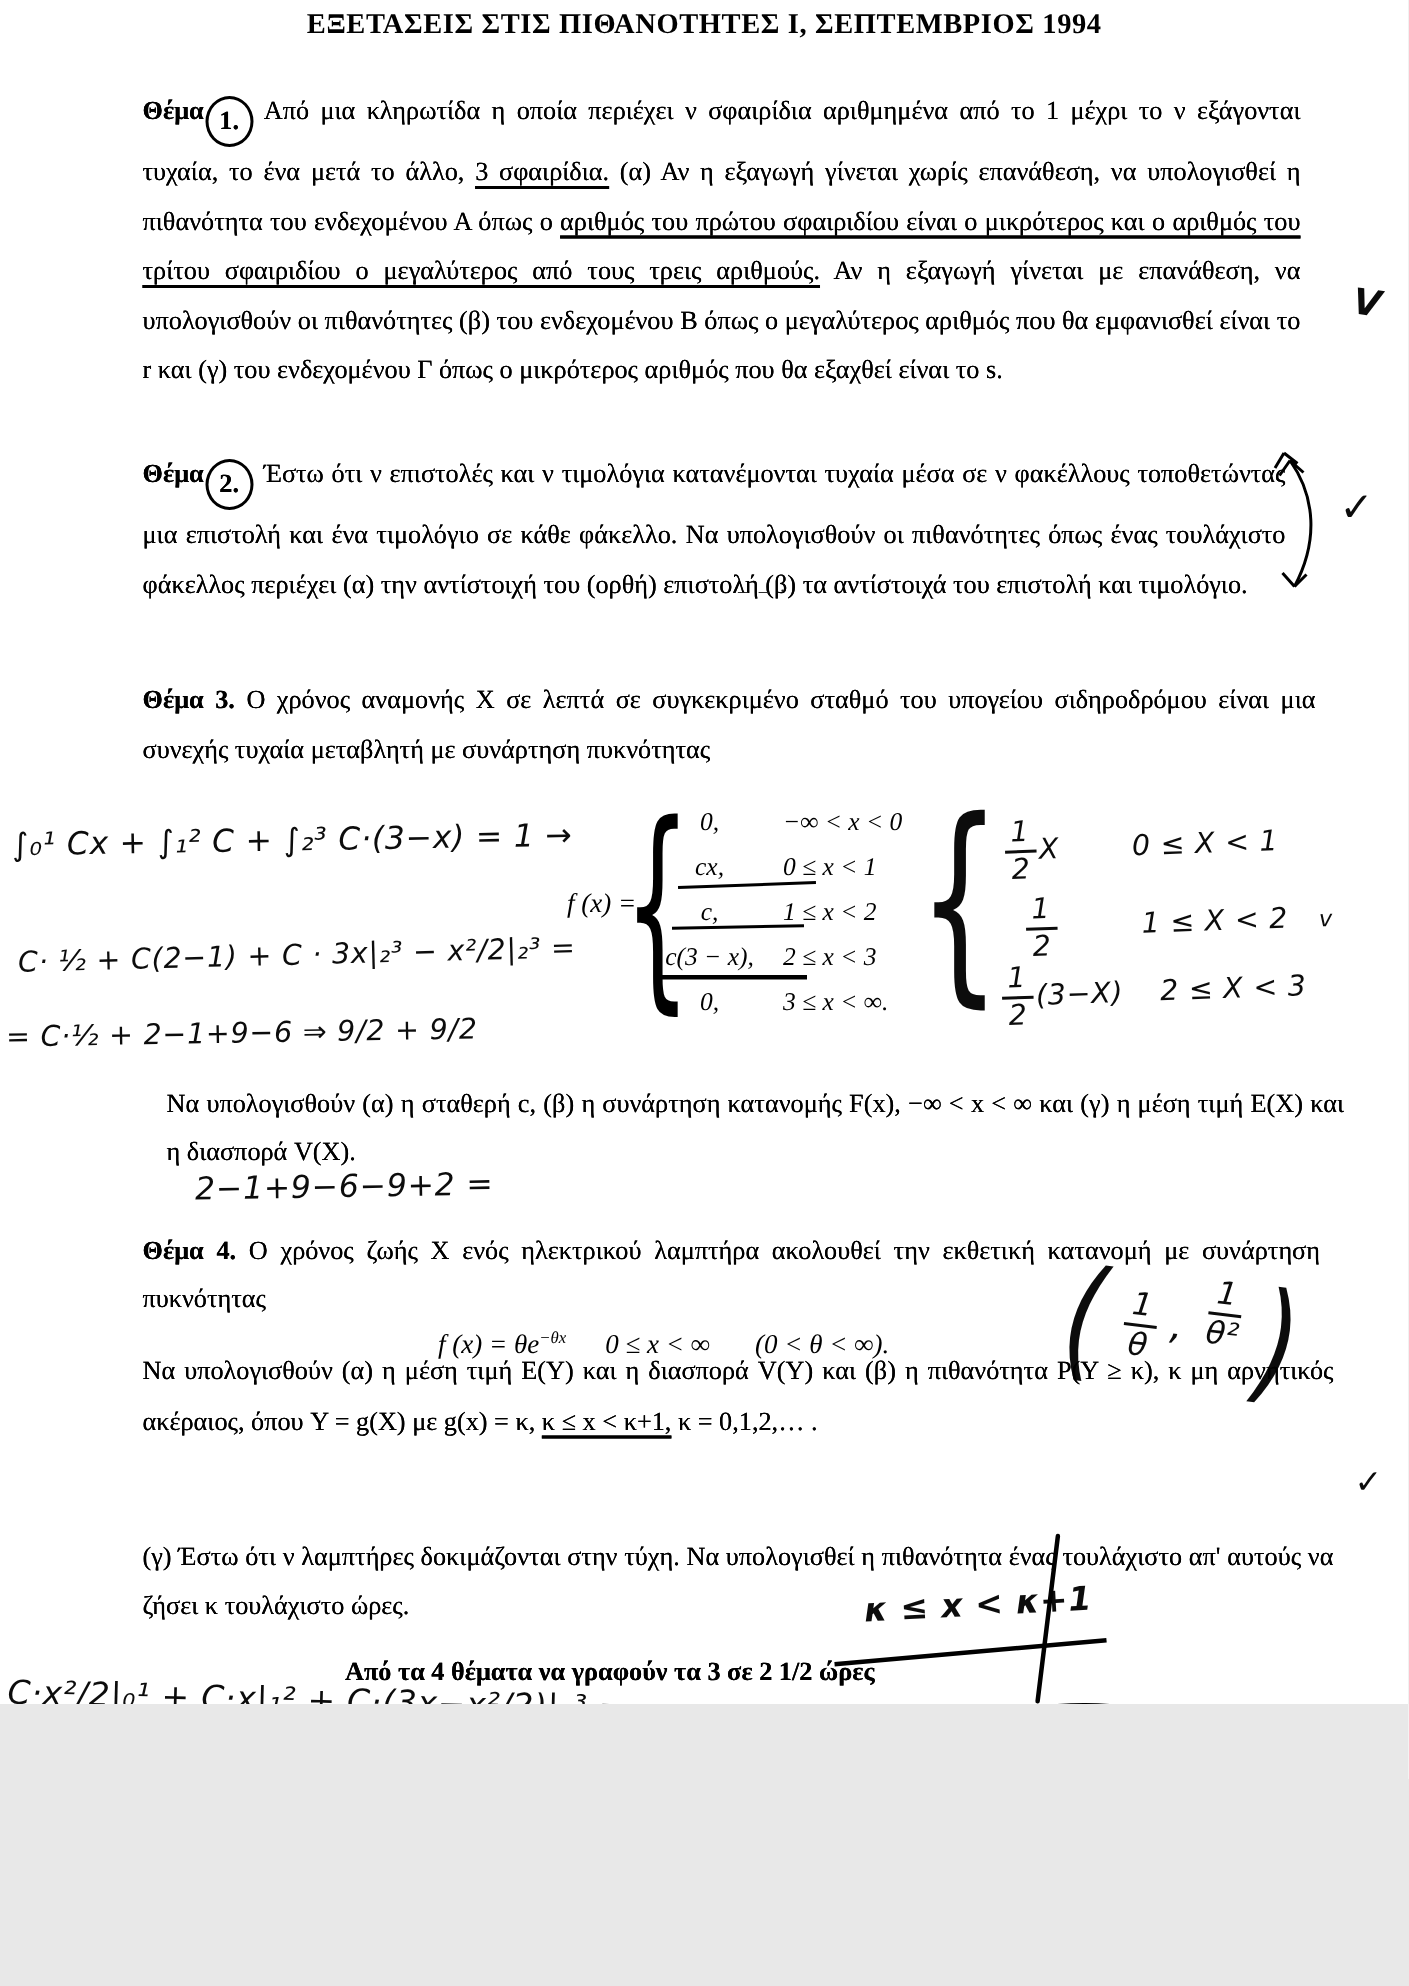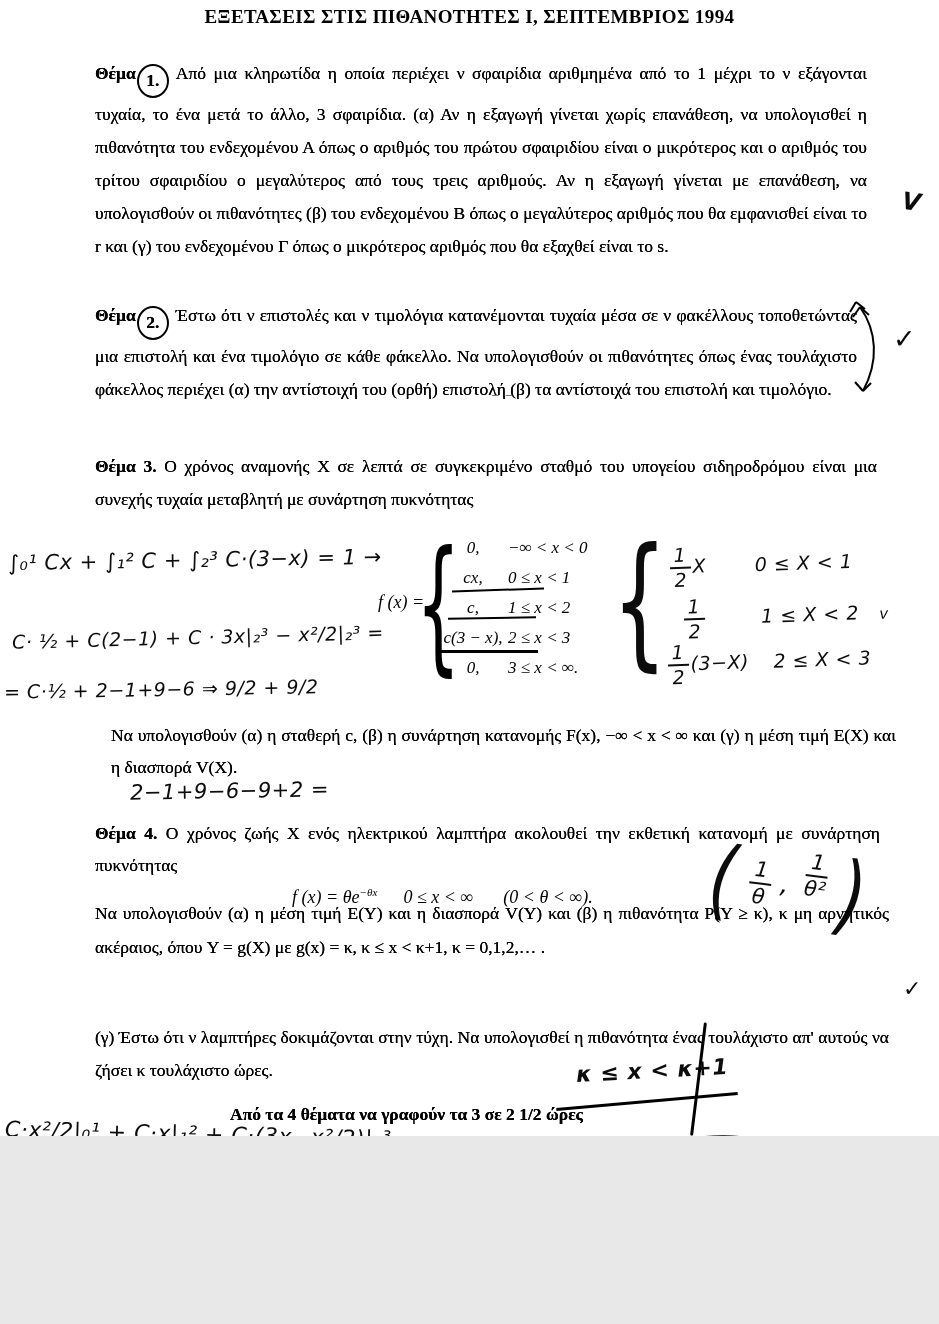--- a/index.html
+++ b/index.html
@@ -5,30 +5,30 @@
   html,body{margin:0;padding:0;background:#e8e8e8;}
   .page{position:relative;width:939px;height:1136px;background:#ffffff;
         font-family:"Liberation Serif",serif;color:#000;overflow:hidden;}
   .abs{position:absolute;}
   .title{top:6px;left:0;width:100%;text-align:center;font-weight:bold;
          font-size:19px;letter-spacing:.4px;}
   .para{position:absolute;font-size:17.5px;line-height:33px;text-align:justify;
         text-shadow:0 0 .4px #000;}
   .b{font-weight:bold;}
   .i{font-style:italic;}
-  .u{text-decoration-thickness:1.5px;text-underline-offset:4px;}
+  .u{text-decoration:underline;text-decoration-thickness:1.5px;text-underline-offset:4px;}
   .circ{display:inline-block;border:2.5px solid #000;border-radius:50%;
         min-width:24px;height:30px;line-height:29px;text-align:center;
         font-weight:bold;margin:0 7px 0 1px;vertical-align:-7px;padding:0 2px;}
   .hand{font-family:"DejaVu Sans",sans-serif;font-style:italic;color:#0c0c0c;
         white-space:nowrap;letter-spacing:.5px;}
   .check{font-weight:bold;}
   .mathrow{display:flex;align-items:baseline;}
   .pdfval{display:inline-block;width:70px;text-align:center;font-style:italic;font-size:17px;}
-  .pdfrange{display:inline-block;font-style:italic;font-size:17px;}
+  .pdfrange{display:inline-block;margin-left:14px;font-style:italic;font-size:17px;}
   .brace{position:absolute;font-family:"DejaVu Sans",sans-serif;line-height:1;}
   .hfrac{display:inline-flex;flex-direction:column;align-items:center;
          vertical-align:middle;line-height:1;margin:0 2px;}
   .hfrac .fn{display:block;padding:0 4px 2px 4px;border-bottom:2px solid #0c0c0c;}
   .hfrac .fd{display:block;padding-top:2px;}
   .stack{display:inline-flex;flex-direction:column;align-items:center;line-height:1.05;
          vertical-align:middle;margin:0 2px;}
   .bigparen{font-size:52px;font-weight:normal;vertical-align:middle;line-height:.8;
             display:inline-block;transform:scaleX(.75);}
   .strike{position:absolute;background:#000;}

